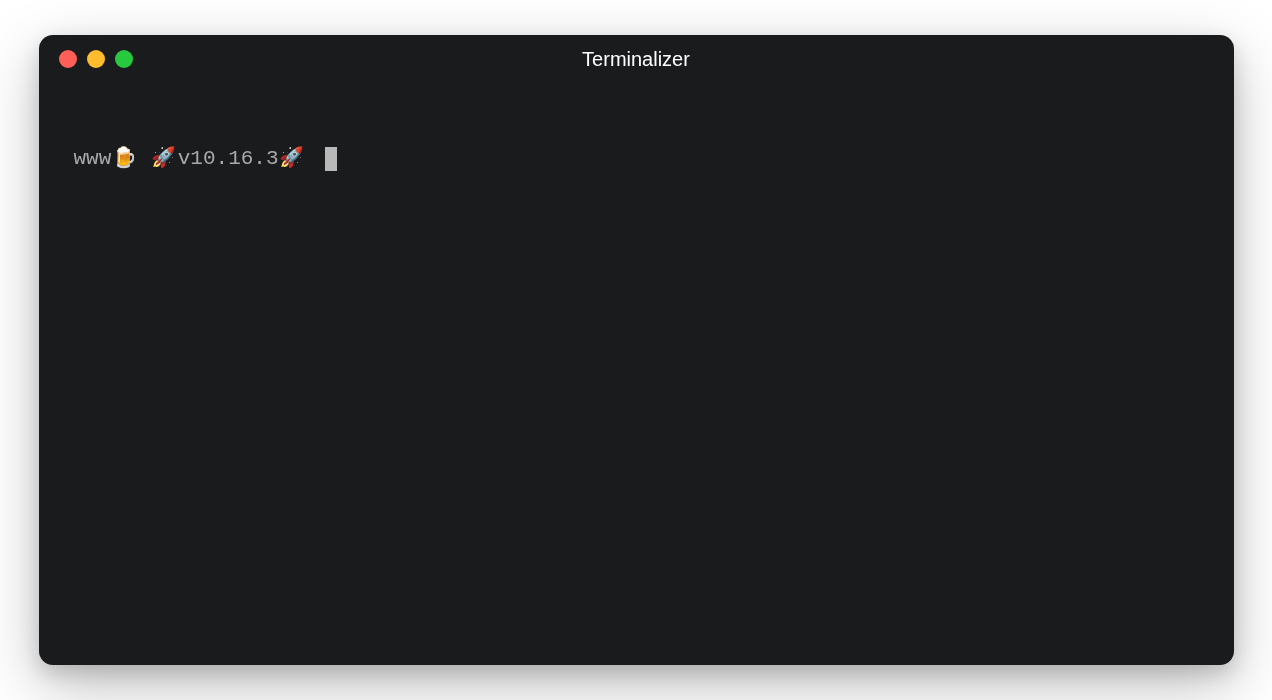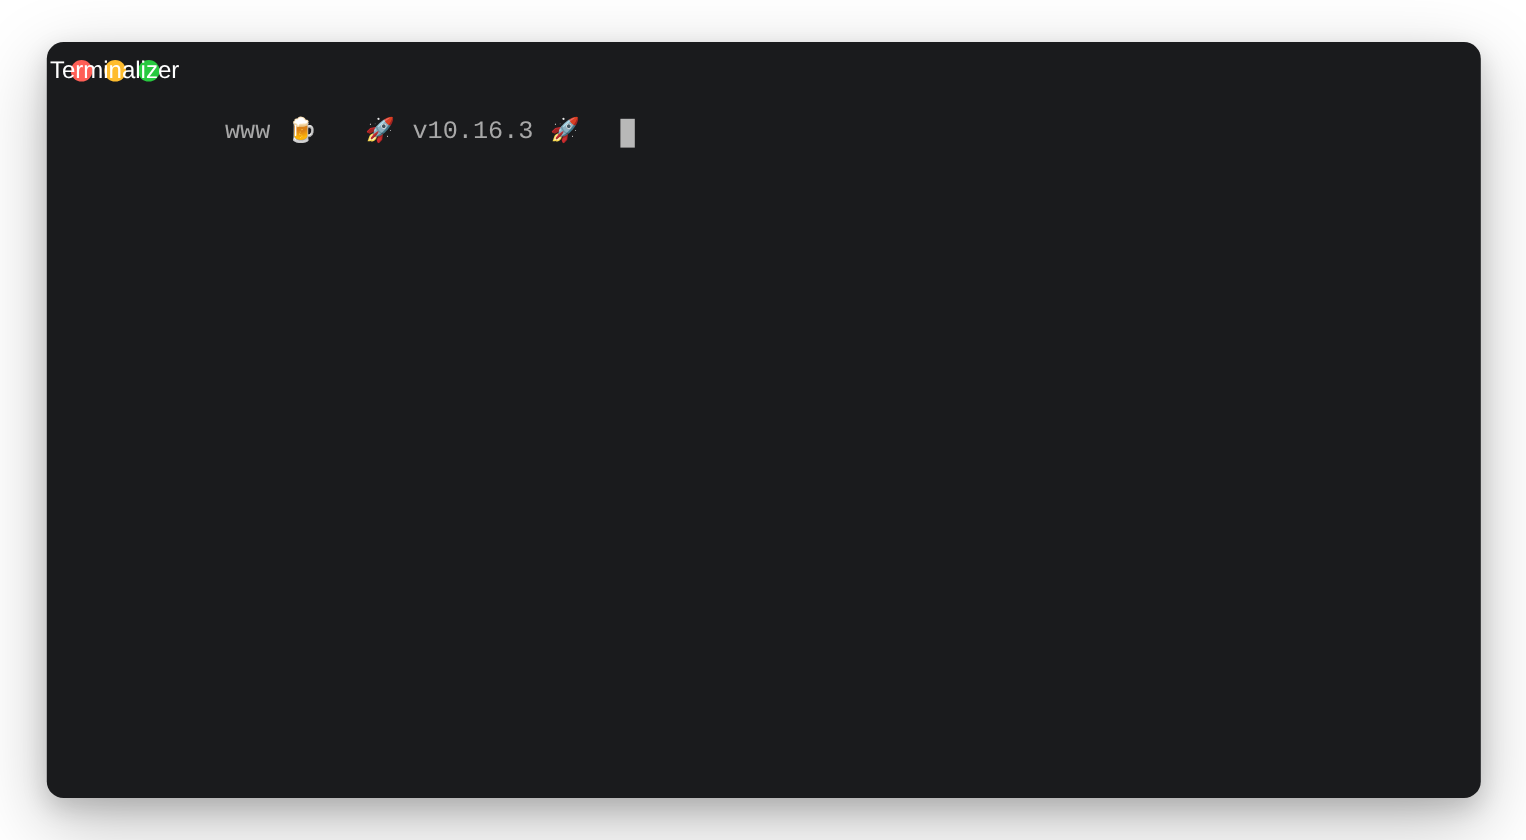--- a/index.html
+++ b/index.html
@@ -19,20 +19,21 @@
     }
     
     .terminal-window {
       width: 1195px;
       height: 630px;
       background: #1a1b1d;
       border-radius: 14px;
       box-shadow: 0 20px 60px rgba(0, 0, 0, 0.25), 0 8px 20px rgba(0, 0, 0, 0.15);
       overflow: hidden;
       display: flex;
+      flex-direction: column;
     }
     
     .title-bar {
       height: 48px;
       display: flex;
       align-items: center;
       position: relative;
       padding: 0 20px;
     }
     
@@ -74,21 +75,21 @@
       padding: 60px 35px 20px 35px;
       font-family: "SF Mono", Menlo, Monaco, Consolas, "Courier New", monospace;
       font-size: 21px;
       color: #a8a8a8;
       line-height: 1.5;
     }
     
     .prompt-line {
       display: flex;
       align-items: center;
-      gap: 14px;
+      gap: 1px;
     }
     
     .prompt-segment {
       white-space: pre;
     }
     
     .emoji {
       font-size: 20px;
     }
     

